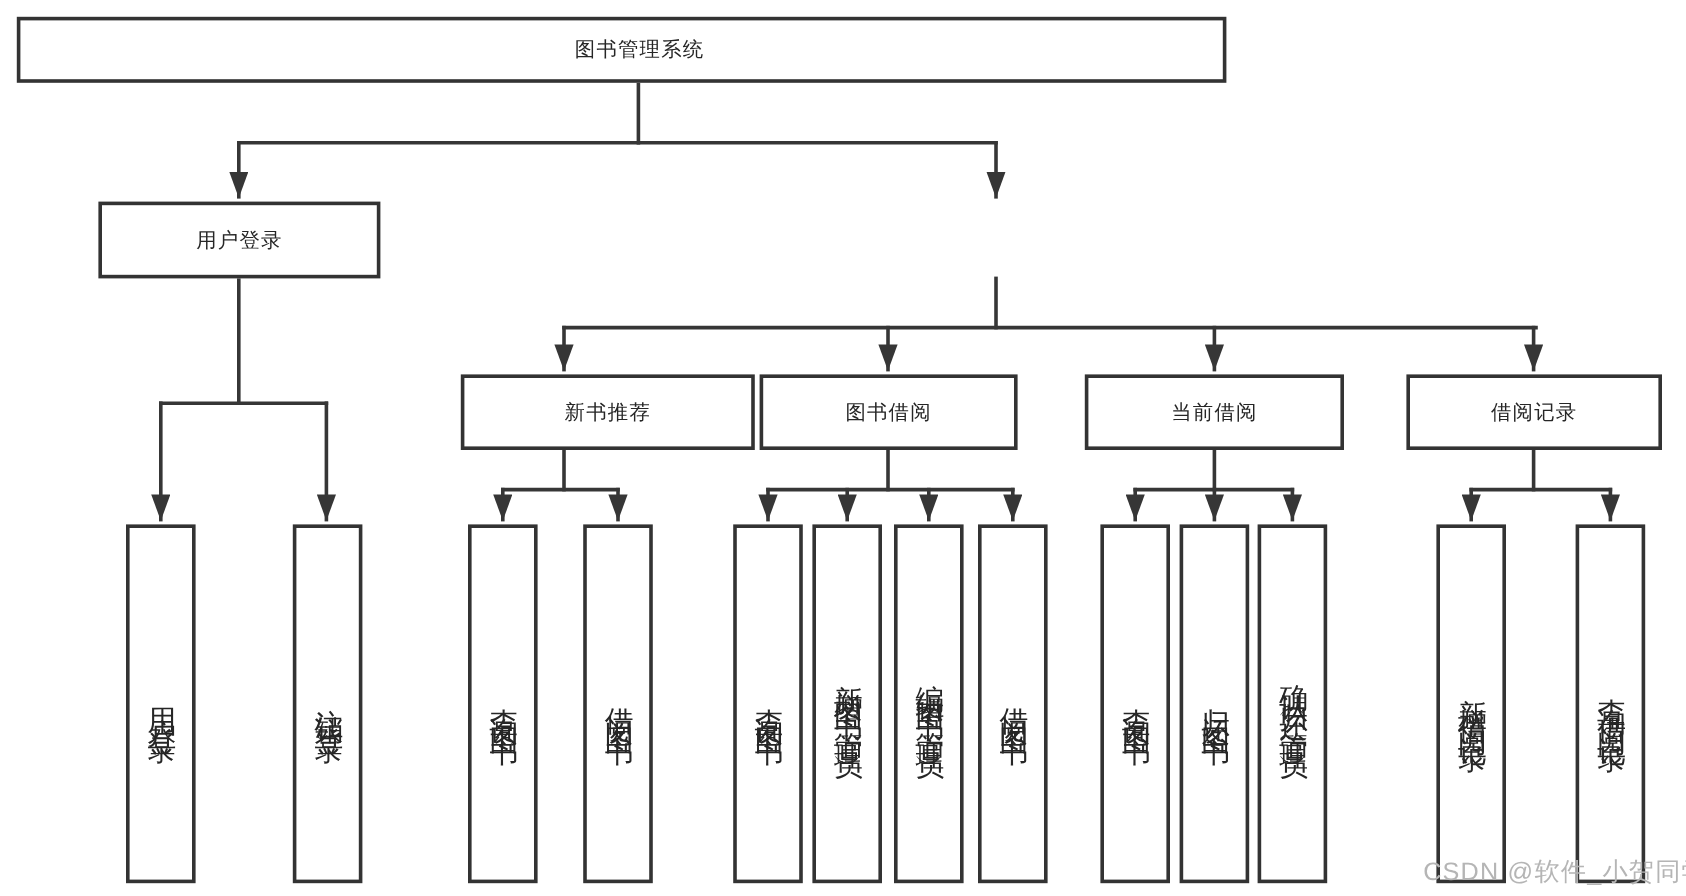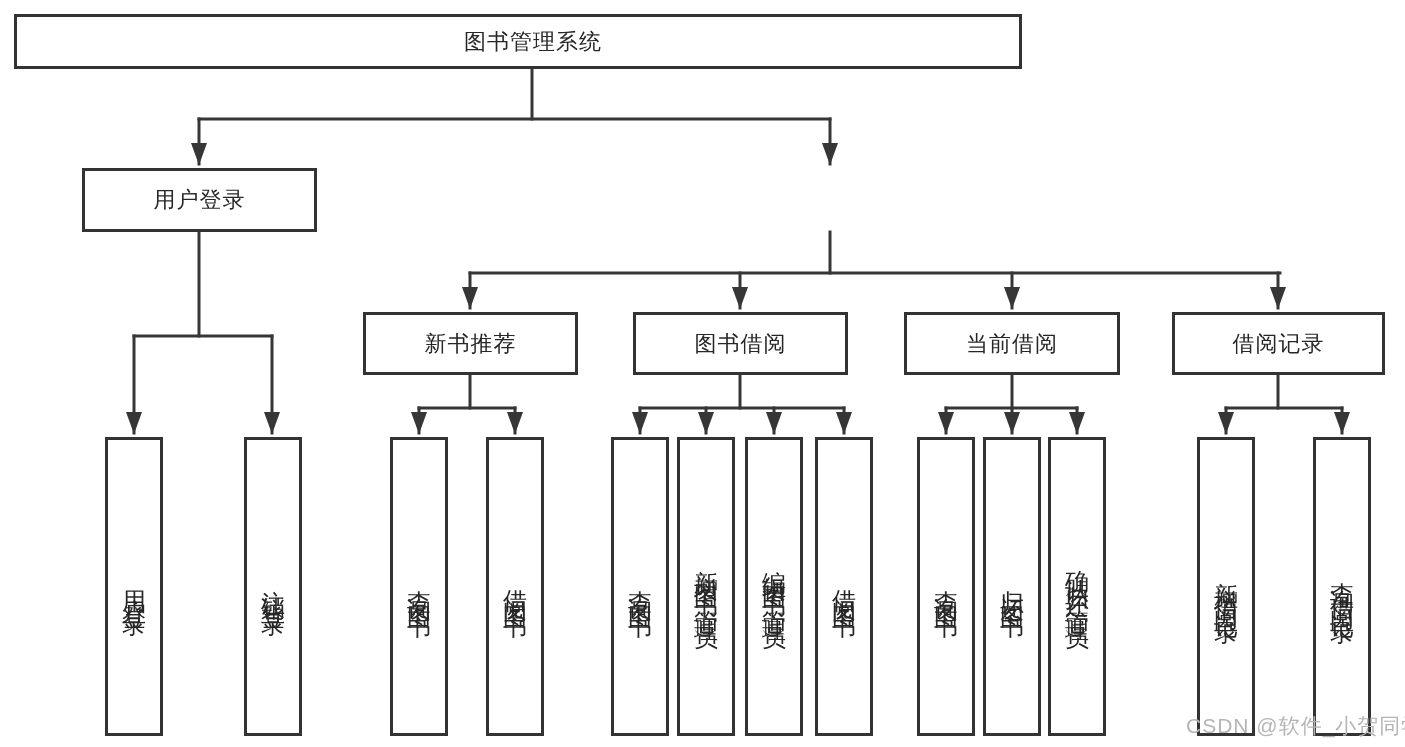--- a/index.html
+++ b/index.html
@@ -10,21 +10,21 @@
     color:#262626;
   }
   #wires { position:absolute; left:0; top:0; z-index:1; }
   #wires line { stroke:#363636; stroke-width:3; stroke-linecap:square; }
   .node {
     position:absolute; box-sizing:border-box;
     border:3px solid #333333; background:#ffffff;
     display:flex; align-items:center; justify-content:center;
     z-index:2;
   }
-  .hlabel { font-size:22px; letter-spacing:1px; white-space:nowrap; }
+  .hlabel { font-size:17px; letter-spacing:1px; white-space:nowrap; }
   .leaf { width:58px; top:437px; height:299px; }
   .vtext {
     writing-mode:vertical-rl; text-orientation:mixed;
     font-size:24px; letter-spacing:8px; line-height:1;
     white-space:nowrap;
   }
   #root-node   { left:14px;  top:14px;  width:1008px; height:55px; }
   #root-node .hlabel { padding-left:30px; }
   .l2 { top:168px; height:64px; }
   .l3 { top:312px; height:63px; }
@@ -83,21 +83,21 @@
   </svg>
 
   <div class="node" id="root-node">
     <span class="hlabel">图书管理系统</span>
   </div>
 
   <div class="node l2" style="left:82px;width:235px;">
     <span class="hlabel">用户登录</span>
   </div>
 
-  <div class="node l3" style="left:363px;width:215px;">
+  <div class="node l3" style="left:384px;width:245px;">
     <span class="hlabel">新书推荐</span>
   </div>
   <div class="node l3" style="left:904px;width:216px;">
     <span class="hlabel">当前借阅</span>
   </div>
   <div class="node l3" style="left:633px;width:215px;">
     <span class="hlabel">图书借阅</span>
   </div>
   <div class="node l3" style="left:1172px;width:213px;">
     <span class="hlabel">借阅记录</span>

